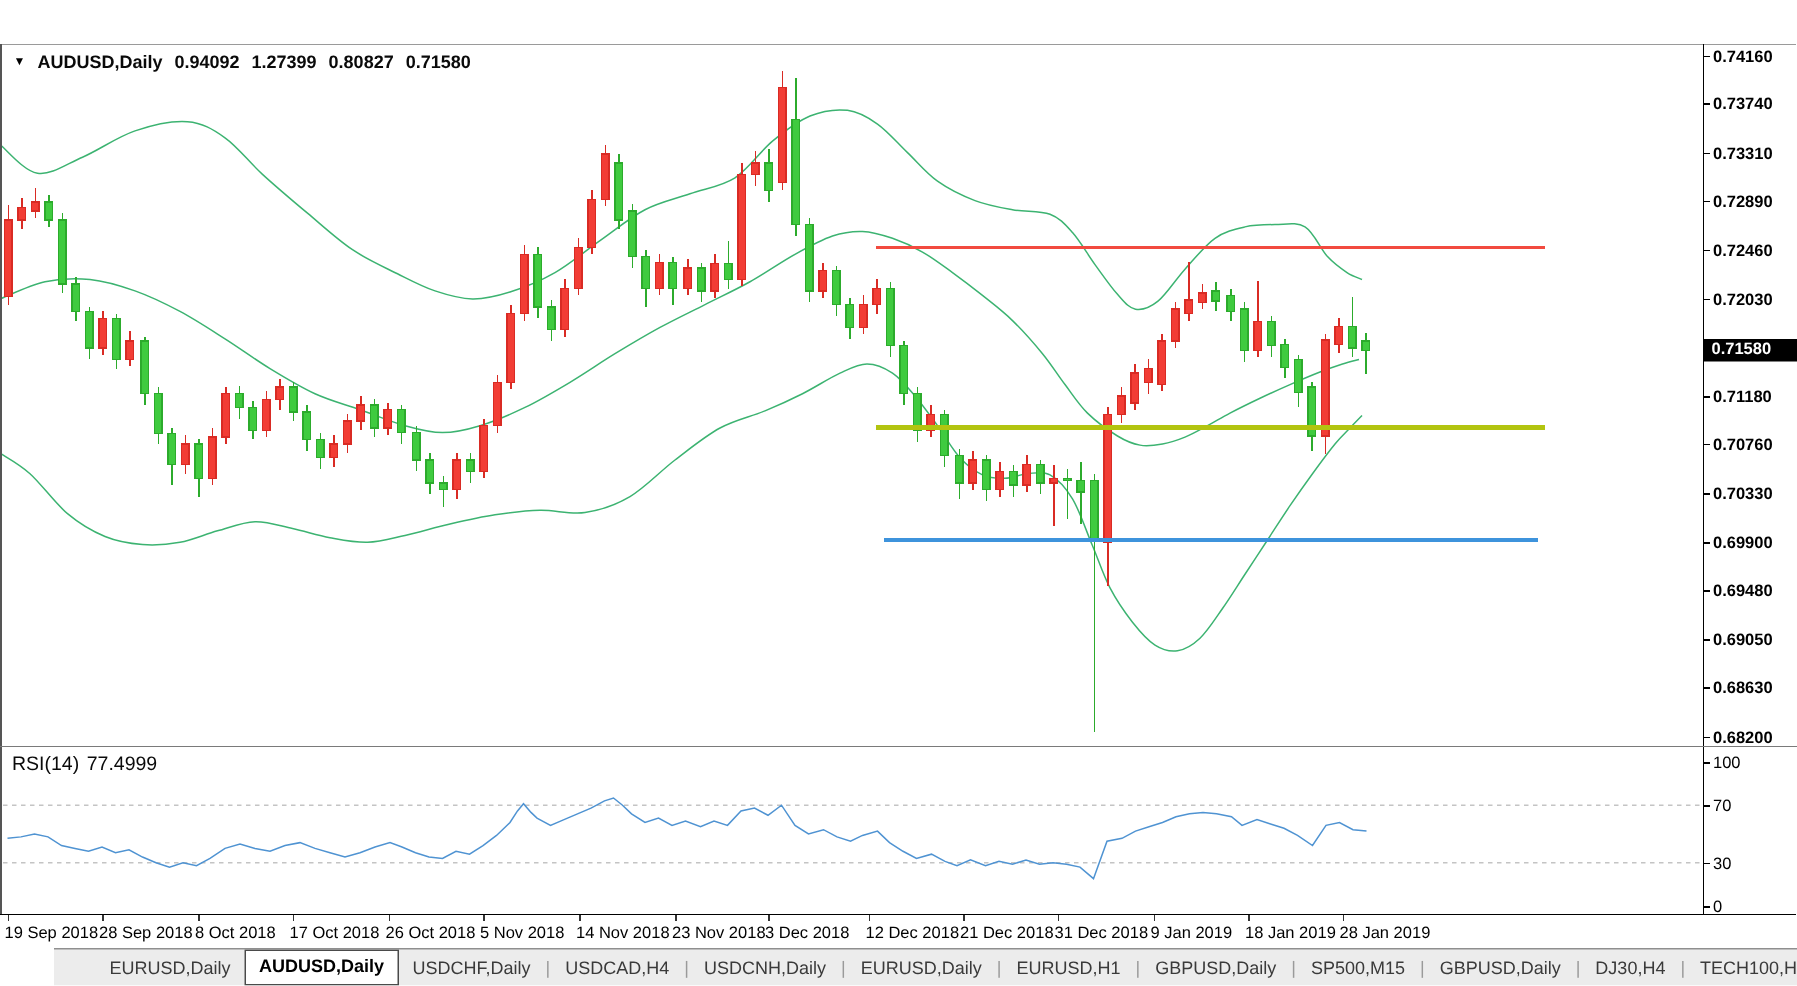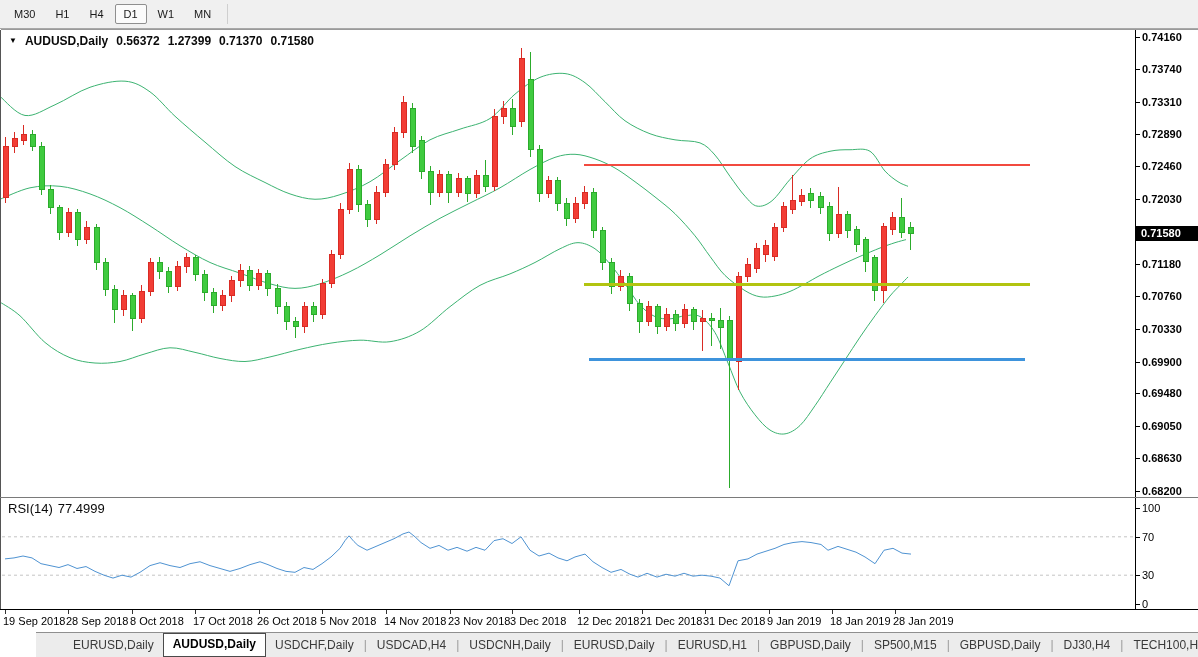--- a/index.html
+++ b/index.html
@@ -32,29 +32,20 @@
     font-size:9px;align-items:center;}
   text.axp{font:bold 11px "Liberation Sans",sans-serif;fill:#000;}
   text.axd{font:11px "Liberation Sans",sans-serif;fill:#000;}
   text.axr{font:11px "Liberation Sans",sans-serif;fill:#000;}
 </style>
 </head>
 <body>
 
 <div class="app">
 
-  <div class="toolbar" id="toolbar">
-      <div class="tf-btn">M30</div>
-      <div class="tf-btn">H1</div>
-      <div class="tf-btn">H4</div>
-      <div class="tf-btn active">D1</div>
-      <div class="tf-btn">W1</div>
-      <div class="tf-btn">MN</div>
-      <div class="tb-sep"></div>
-    </div>
 
   <svg id="csvg" width="1198" height="632">
       <g>
         <line x1="2" y1="536.8" x2="1135" y2="536.8" stroke="#c4c4c4" stroke-dasharray="3 3"></line>
         <line x1="2" y1="575.2" x2="1135" y2="575.2" stroke="#c4c4c4" stroke-dasharray="3 3"></line>
       </g>
       <g>
         <path d="M0,96.41610738255056C4.166666666666667,99.59004474272962,15.833333333333334,114.06319910514611,25,115.45973154362484C34.166666666666664,116.85626398210357,44.166666666666664,109.49272930648789,55,104.79530201342297C65.83333333333333,100.09787472035805,78.33333333333333,91.2108501118572,90,87.27516778523528C101.66666666666667,83.33948545861337,115,80.41946308724862,125,81.18120805369149C135,81.94295302013437,141.66666666666666,86.00559284116315,150,91.84563758389251C158.33333333333334,97.68568232662187,165.83333333333334,107.84228187919516,175,116.2214765100677C184.16666666666666,124.60067114094025,195,133.74161073825542,205,142.12080536912782C215,150.50000000000023,225,159.76789709172277,235,166.49664429530216C245,173.22539149888155,255.83333333333334,177.92281879194633,265,182.4932885906041C274.1666666666667,187.06375838926186,281.6666666666667,191.12639821029137,290,193.91946308724883C298.3333333333333,196.7125279642063,306.6666666666667,199.12472035794178,315,199.25167785234893C323.3333333333333,199.37863534675608,330.8333333333333,197.60123042505631,340,194.6812080536917C349.1666666666667,191.7611856823271,360,187.44463087248346,370,181.73154362416125C380,176.01845637583904,390,167.38534675615205,400,160.40268456375836C410,153.42002237136467,420,145.04082774049272,430,139.8355704697992C440,134.63031319910567,450,132.72595078299778,460,129.1711409395973C470,125.61633109619683,480.8333333333333,124.34675615212554,490,118.50671140939632C499.1666666666667,112.6666666666671,506.6666666666667,100.98657718120849,515,94.13087248322196C523.3333333333334,87.27516778523544,531.6666666666666,80.8003355704705,540,77.37248322147715C548.3333333333334,73.94463087248381,557.5,72.67505592841194,565,73.56375838926195C572.5,74.45246085011196,578.3333333333334,78.00727069351231,585,82.70469798657723C591.6666666666666,87.40212527964215,598.3333333333334,95.40044742729354,605,101.74832214765149C611.6666666666666,108.09619686800944,617.5,115.45973154362427,625,120.79194630872492C632.5,126.12416107382556,641.6666666666666,130.56767337807634,650,133.7416107382554C658.3333333333334,136.91554809843444,666.6666666666666,138.3120805369133,675,139.8355704697992C683.3333333333334,141.3590604026851,693.3333333333334,140.34340044742748,700,142.88255033557067C706.6666666666666,145.42170022371386,710,149.48434004474333,715,155.07046979865828C720,160.65659955257323,725,169.54362416107378,730,176.39932885906032C735,183.25503355704686,740.5,191.25335570469824,745,196.20469798657746C749.5,201.15604026845668,752.5,205.34563758389257,757,206.1073825503356C761.5,206.8691275167786,766.5,205.218680089486,772,200.7751677852355C777.5,196.331655480985,783.6666666666666,186.42897091722642,790,179.44630872483262C796.3333333333334,172.46364653243882,803.3333333333334,163.57662192393755,810,158.87919463087263C816.6666666666666,154.1817673378077,823.3333333333334,152.78523489932897,830,151.26174496644308C836.6666666666666,149.73825503355718,843.3333333333334,149.73825503355732,850,149.73825503355732C856.6666666666666,149.73825503355732,864.1666666666666,147.7069351230426,870,151.26174496644308C875.8333333333334,154.81655480984355,880.3333333333334,165.98881431767384,885,171.0671140939602C889.6666666666666,176.14541387024659,894.1666666666666,179.19239373601806,898,181.73154362416125C901.8333333333334,184.27069351230443,906.3333333333334,185.54026845637628,908,186.30201342281927" fill="none" stroke="#3cb371" stroke-width="1"></path>
         <path d="M0,199.25167785234893C5,197.34731543624162,20,189.98378076062664,30,187.82550335570502C40,185.6672259507834,50,185.28635346756198,60,186.30201342281927C70,187.31767337807656,80,190.36465324384835,90,193.91946308724883C100,197.4742729306493,110,202.29865771812155,120,207.6308724832222C130,212.96308724832284,140,219.5648769574948,150,225.91275167785273C160,232.26062639821066,170,239.6241610738262,180,245.71812080536986C190,251.81208053691353,200,257.906040268457,210,262.47651006711465C220,267.0469798657723,230,269.5861297539154,240,273.1409395973157C250,276.69574944071604,260.8333333333333,281.2662192393735,270,283.8053691275167C279.1666666666667,286.3445190156599,286.6666666666667,288.37583892617477,295,288.37583892617477C303.3333333333333,288.37583892617477,310.8333333333333,286.5984340044742,320,283.8053691275167C329.1666666666667,281.0123042505592,340,276.44183445190185,350,271.61744966442996C360,266.79306487695806,370,260.82606263982166,380,254.85906040268515C390,248.89205816554863,400,241.90939597315455,410,235.81543624161088C420,229.72147651006722,430,223.754474272931,440,218.2953020134232C450,212.8361297539154,460,208.13870246085048,470,203.0604026845641C480,197.98210290827774,490,193.41163310961997,500,187.82550335570502C510,182.23937360179008,520.8333333333334,174.6219239373608,530,169.54362416107446C539.1666666666666,164.46532438478812,547.5,159.89485458613007,555,157.35570469798688C562.5,154.8165548098437,568.3333333333334,154.0548098434011,575,154.3087248322154C581.6666666666666,154.5626398210297,588.3333333333334,156.5939597315439,595,158.87919463087263C601.6666666666666,161.16442953020137,608.3333333333334,164.21140939597313,615,168.0201342281879C621.6666666666666,171.8288590604027,628.3333333333334,176.90715883668918,635,181.73154362416125C641.6666666666666,186.55592841163332,648.3333333333334,191.63422818791966,655,196.9664429530203C661.6666666666666,202.29865771812095,668.3333333333334,207.25000000000006,675,213.72483221476514C681.6666666666666,220.19966442953023,689.1666666666666,228.70581655480993,695,235.81543624161088C700.8333333333334,242.92505592841184,705,249.78076062639866,710,256.3825503355709C715,262.98434004474313,719.1666666666666,269.7130872483222,725,275.4261744966443C730.8333333333334,281.1392617449664,739.1666666666666,287.106263982103,745,290.6610738255034C750.8333333333334,294.21588366890387,755,295.86633109619703,760,296.75503355704717C765,297.6437360178973,770,296.88199105145446,775,295.9932885906043C780,295.1045861297542,785,293.45413870246085,790,291.42281879194627C795,289.3914988814317,800,286.471476510067,805,283.8053691275167C810,281.1392617449664,814.1666666666666,278.47315436241604,820,275.4261744966443C825.8333333333334,272.3791946308726,833.3333333333334,268.69742729306506,840,265.52348993288615C846.6666666666666,262.34955257270724,853.3333333333334,259.3025727069355,860,256.3825503355709C866.6666666666666,253.4625279642063,874.1666666666666,250.28859060402735,880,248.00335570469846C885.8333333333334,245.71812080536958,890.6666666666666,244.06767337807628,895,242.67114093959756C899.3333333333334,241.27460850111885,904.1666666666666,240.13199105145466,906,239.6241610738261" fill="none" stroke="#3cb371" stroke-width="1"></path>
         <path d="M0,302.0872483221481C3.3333333333333335,304.372483221477,12.5,309.0699105145421,20,315.79865771812143C27.5,322.5274049217008,36.666666666666664,335.47706935123074,45,342.4597315436244C53.333333333333336,349.44239373601806,61.666666666666664,354.2667785234902,70,357.6946308724835C78.33333333333333,361.12248322147684,86.66666666666667,362.39205816554863,95,363.0268456375845C103.33333333333333,363.6616331096203,111.66666666666667,363.0268456375846,120,361.5033557046987C128.33333333333334,359.97986577181285,136.66666666666666,356.17114093959805,145,353.88590604026916C153.33333333333334,351.6006711409403,161.66666666666666,348.0458612975398,170,347.79194630872536C178.33333333333334,347.53803131991094,186.66666666666666,350.5850111856824,195,352.36241610738256C203.33333333333334,354.1398210290827,211.66666666666666,356.9328859060403,220,358.45637583892636C228.33333333333334,359.9798657718124,236.66666666666666,361.757270693513,245,361.5033557046987C253.33333333333334,361.2494407158844,260.8333333333333,358.96420581655525,270,356.9328859060406C279.1666666666667,354.90156599552597,290,351.60067114093994,300,349.31543624161105C310,347.03020134228217,320,344.7449664429531,330,343.22147651006725C340,341.6979865771814,350,340.4284116331101,360,340.1744966442958C370,339.9205816554815,380,343.2214765100674,390,341.69798657718155C400,340.1744966442957,410,336.87360178970994,420,331.03355704698055C430,325.19351230425116,440,314.2751677852349,450,306.6577181208053C460,299.04026845637577,470,290.7880313199111,480,285.3288590604033C490,279.8696868008955,500.8333333333333,277.7114093959734,510,273.9026845637586C519.1666666666666,270.0939597315438,526.6666666666666,266.6661073825509,535,262.47651006711465C543.3333333333334,258.2869127516784,552.8333333333334,252.06599552572752,560,248.76510067114134C567.1666666666666,245.46420581655516,572.1666666666666,242.67114093959756,578,242.67114093959756C583.8333333333334,242.67114093959756,589.6666666666666,245.21029082774086,595,248.76510067114134C600.3333333333334,252.31991051454182,605,258.15995525727124,610,264.00000000000045C615,269.8400447427297,620,276.9496644295302,625,283.8053691275167C630,290.66107382550325,635,299.67505592841167,640,305.1342281879196C645,310.5934004474275,650,314.27516778523545,655,316.56040268456434C660,318.8456375838932,665,318.97259507830006,670,318.84563758389294C675,318.7186800894858,680,316.17953020134286,685,315.79865771812143C690,315.4177852349,695,313.76733780760685,700,316.56040268456434C705,319.3534675615218,710.3333333333334,324.8126398210296,715,332.5570469798663C719.6666666666666,340.301454138703,723.8333333333334,353.12416107382603,728,363.0268456375845C732.1666666666666,372.9295302013429,735.5,383.3400447427301,740,391.9731543624169C744.5,400.6062639821037,750,408.4776286353475,755,414.82550335570545C760,421.1733780760634,765,426.8864653243856,770,430.0604026845645C775,433.2343400447434,780,434.6308724832219,785,433.86912751677886C790,433.10738255033584,795,430.18736017897146,800,425.4899328859065C805,420.79250559284156,810,412.79418344519024,815,405.6845637583893C820,398.57494407158833,825,390.44966442953023,830,382.83221476510073C835,375.21476510067123,840,367.5973154362417,845,359.9798657718121C850,352.36241610738256,855,344.49105145413864,860,337.1275167785235C865,329.76398210290836,870,322.654362416108,875,315.79865771812143C880,308.9429530201349,885.8333333333334,301.0715883668907,890,295.9932885906043C894.1666666666666,290.91498881431795,897,288.50279642058223,900,285.3288590604033C903,282.1549217002244,906.6666666666666,278.34619686800966,908,276.9496644295309" fill="none" stroke="#3cb371" stroke-width="1"></path>
@@ -348,23 +339,23 @@
         <line x1="832.5" y1="610" x2="832.5" y2="614" stroke="#333" shape-rendering="crispEdges"></line>
         <text x="830" y="625" class="axd">18 Jan 2019</text>
         <line x1="895.5" y1="610" x2="895.5" y2="614" stroke="#333" shape-rendering="crispEdges"></line>
         <text x="893" y="625" class="axd">28 Jan 2019</text>
       </g>
     </svg>
 
   <div class="title-line">
     <span class="arrow">▼</span>
     <span>AUDUSD,Daily</span>
-    <span>0.56372</span>
+    <span>0.94092</span>
     <span>1.27399</span>
-    <span>0.71370</span>
+    <span>0.80827</span>
     <span>0.71580</span>
   </div>
 
   <div class="rsi-label">
     <span>RSI(14)</span>
     <span>77.4999</span>
   </div>
 
   <div class="badge">0.71580</div>
 

